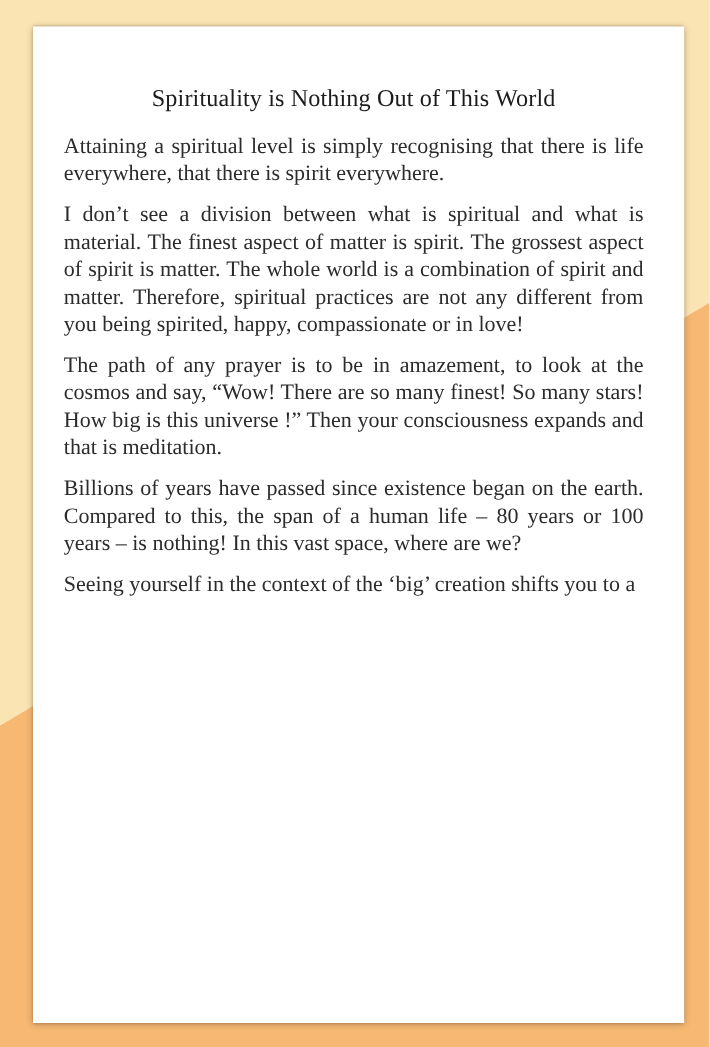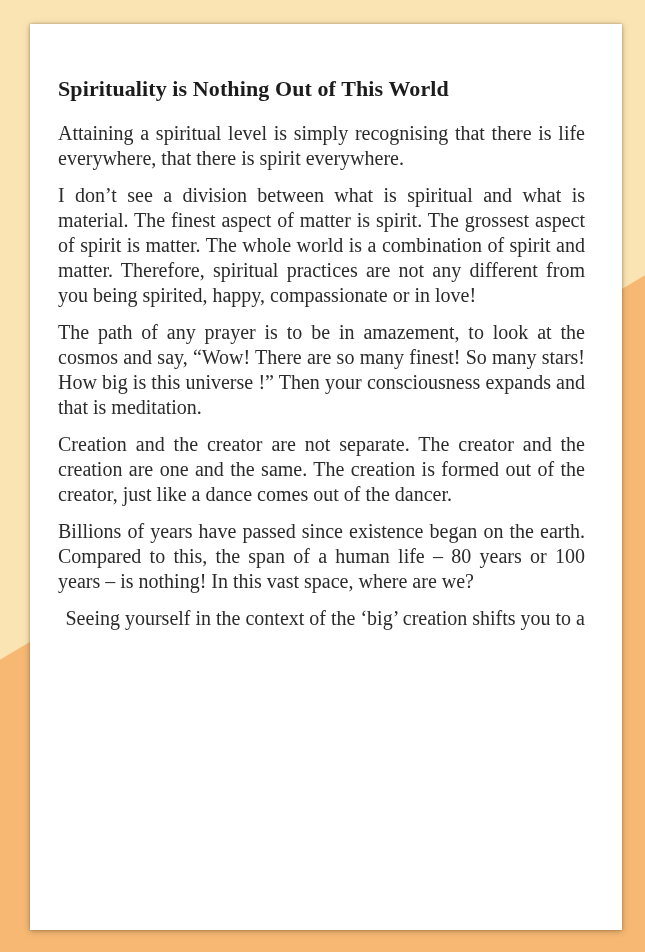--- a/index.html
+++ b/index.html
@@ -34,50 +34,50 @@
     top:24px;
     width:592px;
     height:906px;
     background:var(--page-bg);
     box-shadow:0 1px 6px rgba(90,70,40,0.45), 0 0 2px rgba(90,70,40,0.35);
     padding:52px 37px 0 28px;
   }
   .chapter-title{
     font-size:22px;
     line-height:26px;
-    font-weight:700;
+    font-weight:400;
+    text-align:center;
     color:var(--title-text);
     margin-bottom:19px;
     letter-spacing:0.1px;
   }
   .body-paragraph{
     font-size:20px;
     line-height:25px;
     text-align:justify;
     color:var(--body-text);
     margin-bottom:12px;
   }
   .body-paragraph:last-child{
-    text-align:right;
+    text-align:left;
   }
 </style>
 </head>
 <body>
 
 <div class="backdrop">
   <div class="diagonal"></div>
 
   <div class="book-page">
     <h1 class="chapter-title">Spirituality is Nothing Out of This World</h1>
 
     <p class="body-paragraph">Attaining a spiritual level is simply recognising that there is life everywhere, that there is spirit everywhere.</p>
 
     <p class="body-paragraph">I don’t see a division between what is spiritual and what is material. The finest aspect of matter is spirit. The grossest aspect of spirit is matter. The whole world is a combination of spirit and matter. Therefore, spiritual practices are not any different from you being spirited, happy, compassionate or in love!</p>
 
     <p class="body-paragraph">The path of any prayer is to be in amazement, to look at the cosmos and say, “Wow! There are so many finest! So many stars! How big is this universe !” Then your consciousness expands and that is meditation.</p>
 
-    <p class="body-paragraph">Creation and the creator are not separate. The creator and the creation are one and the same. The creation is formed out of the creator, just like a dance comes out of the dancer.</p>
 
     <p class="body-paragraph">Billions of years have passed since existence began on the earth. Compared to this, the span of a human life – 80 years or 100 years – is nothing! In this vast space, where are we?</p>
 
     <p class="body-paragraph">Seeing yourself in the context of the ‘big’ creation shifts you to a</p>
   </div>
 </div>
 
 </body></html>

